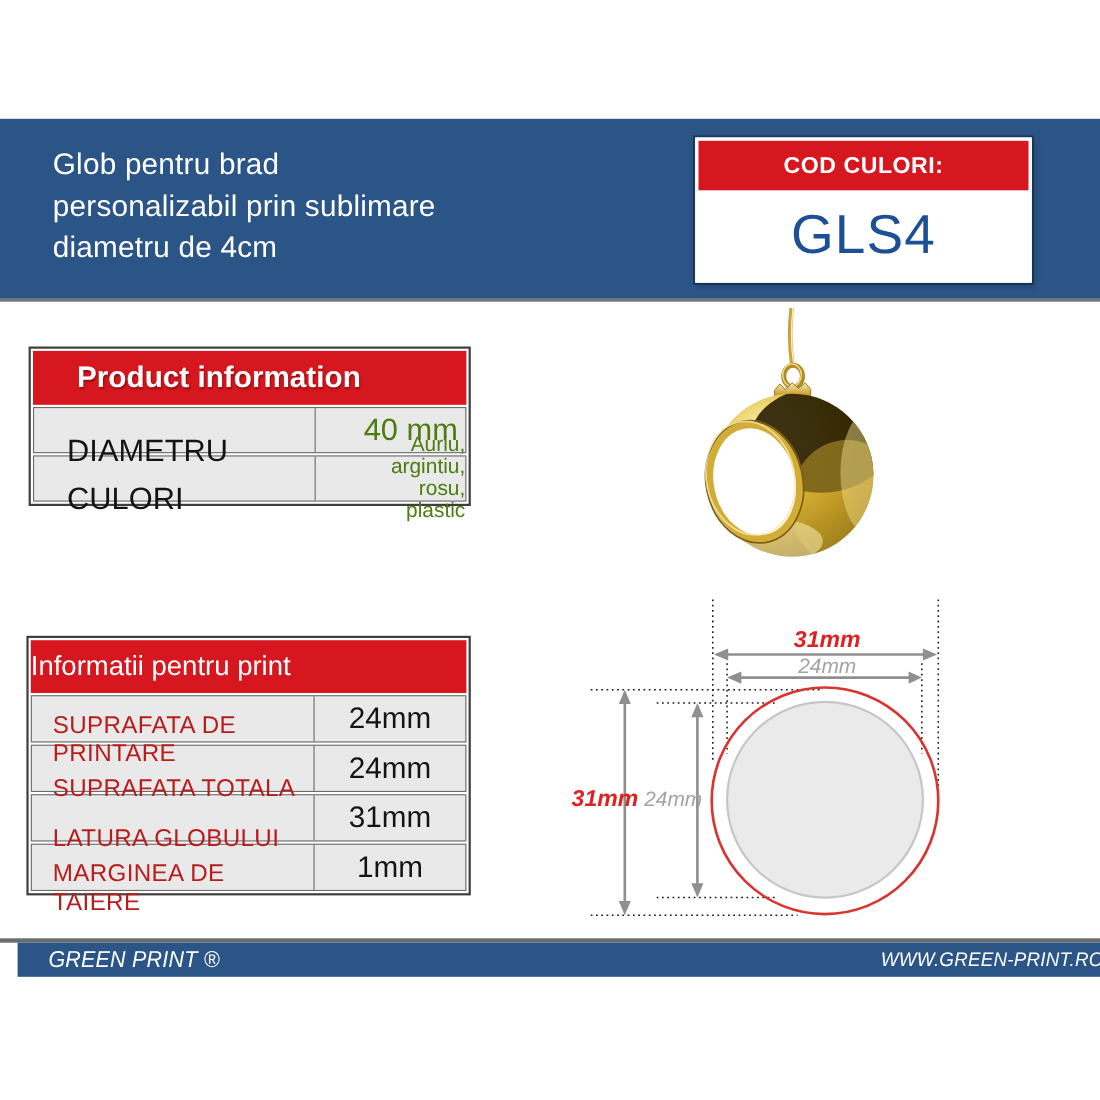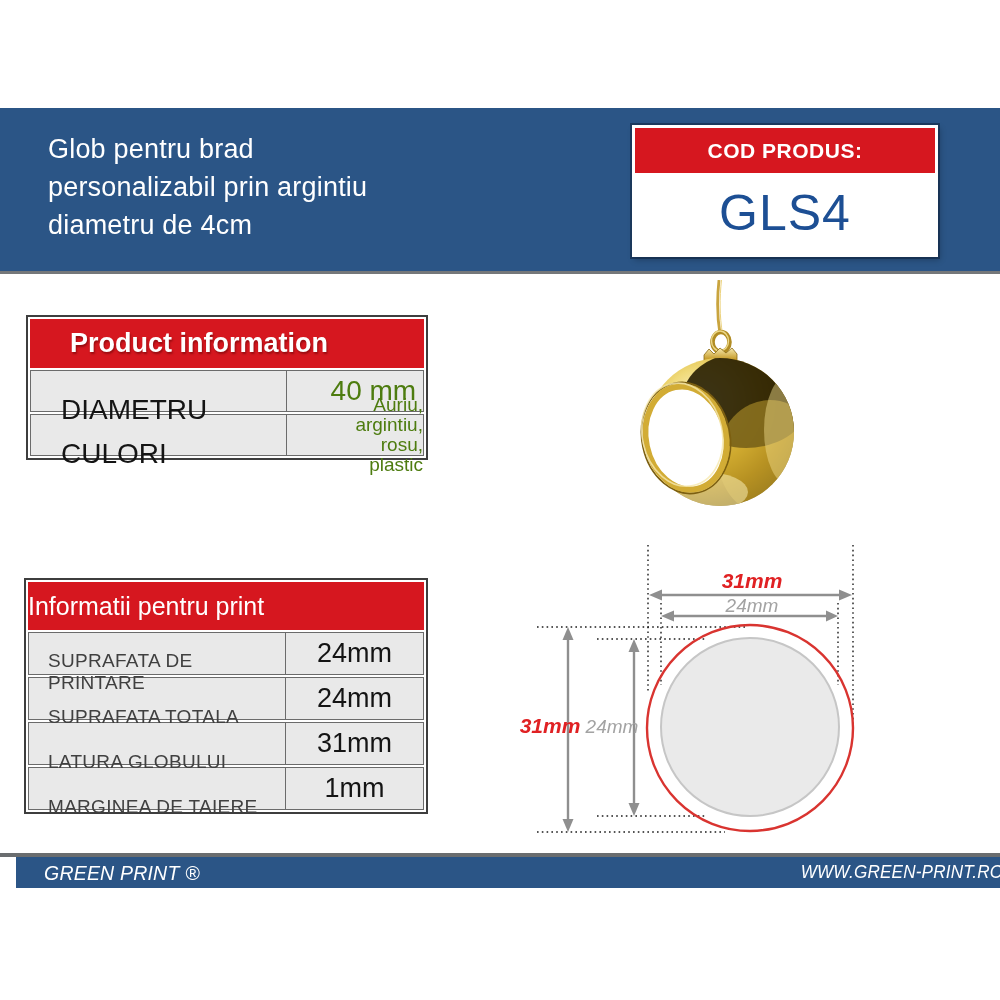--- a/index.html
+++ b/index.html
@@ -30,21 +30,21 @@
   .th2 { height:48px; font-size:25px; font-weight:normal; }
   .t-row { display:flex; margin-top:2px; border:1px solid #6b6b6b; background:#e9e9e9; }
   .t1 .t-row { height:42px; }
   .t2 .t-row { height:43px; }
   .cell { display:flex; align-items:center; }
   .lbl { width:65%;margin-top:37px; }
   .val { width:35%; border-left:1px solid #6b6b6b; justify-content:center;
          flex-direction:column; text-align:center; }
   .t1 .lbl { font-size:28px; padding-left:30px; color:#141414; }
   .t1 .val { font-size:28px; color:#4d7c0f;padding-left:37px; }
-  .t2 .lbl { font-size:19px; padding-left:19px; color:#404040; letter-spacing:0.3px; }
+  .t2 .lbl { font-size:22px; padding-left:19px; color:#b91c1c; letter-spacing:0.3px; }
   .t2 .val { font-size:27px; color:#141414; }
   .val-small { font-size:19px; line-height:20px;text-align:right; }
 
   
   .ornament { position:absolute; left:638px; top:280px; width:220px; height:230px; }
   .diagram  { position:absolute; left:505px; top:535px; width:480px; height:315px; }
 
   
   .footer-line { position:absolute; left:0; top:853px; width:1000px; height:4px; background:#6a6d6f; }
   .footer-band { position:absolute; left:16px; top:857px; width:1000px; height:31px; background:#2b5586;font-style:italic; }
@@ -54,25 +54,25 @@
              font-size:18px; letter-spacing:0.2px; transform:scaleX(0.95); transform-origin:right center; }
 </style>
 </head>
 <body>
 
 <div class="canvas">
 
   <div class="header-band">
     <div class="page-title">
       <div>Glob pentru brad</div>
-      <div>personalizabil prin argintiu</div>
+      <div>personalizabil prin sublimare</div>
       <div>diametru de 4cm</div>
     </div>
     <div class="code-box">
-      <div class="code-head">COD PRODUS:</div>
+      <div class="code-head">COD CULORI:</div>
       <div class="code-value">GLS4</div>
     </div>
   </div>
 
   <div class="spec-table t1">
     <div class="t-head th1">Product information</div>
     <div class="t-row">
       <div class="cell lbl">DIAMETRU</div>
       <div class="cell val">40 mm</div>
     </div>

